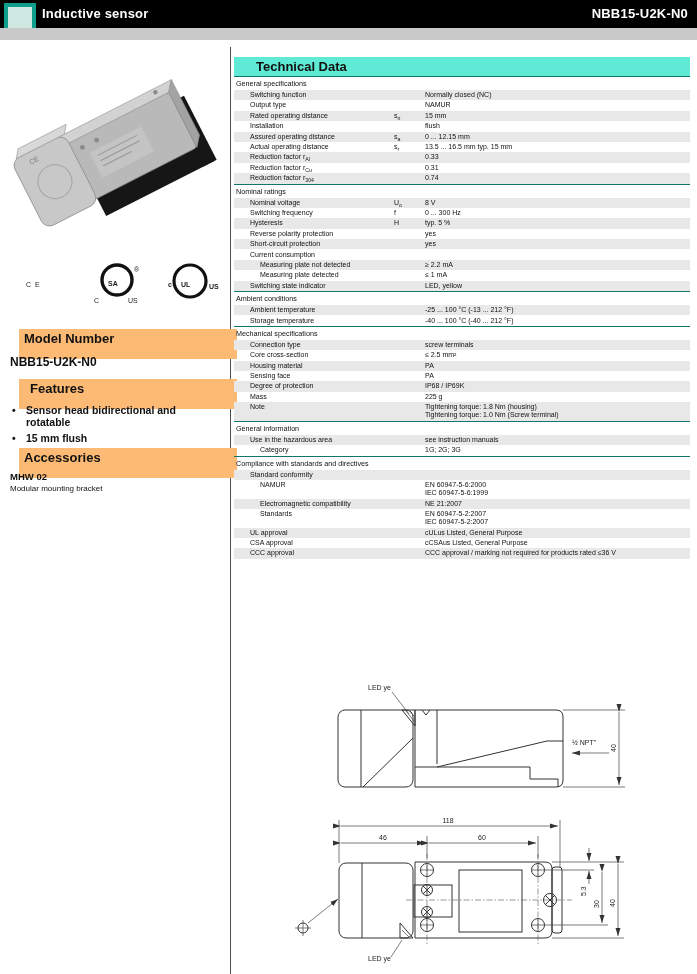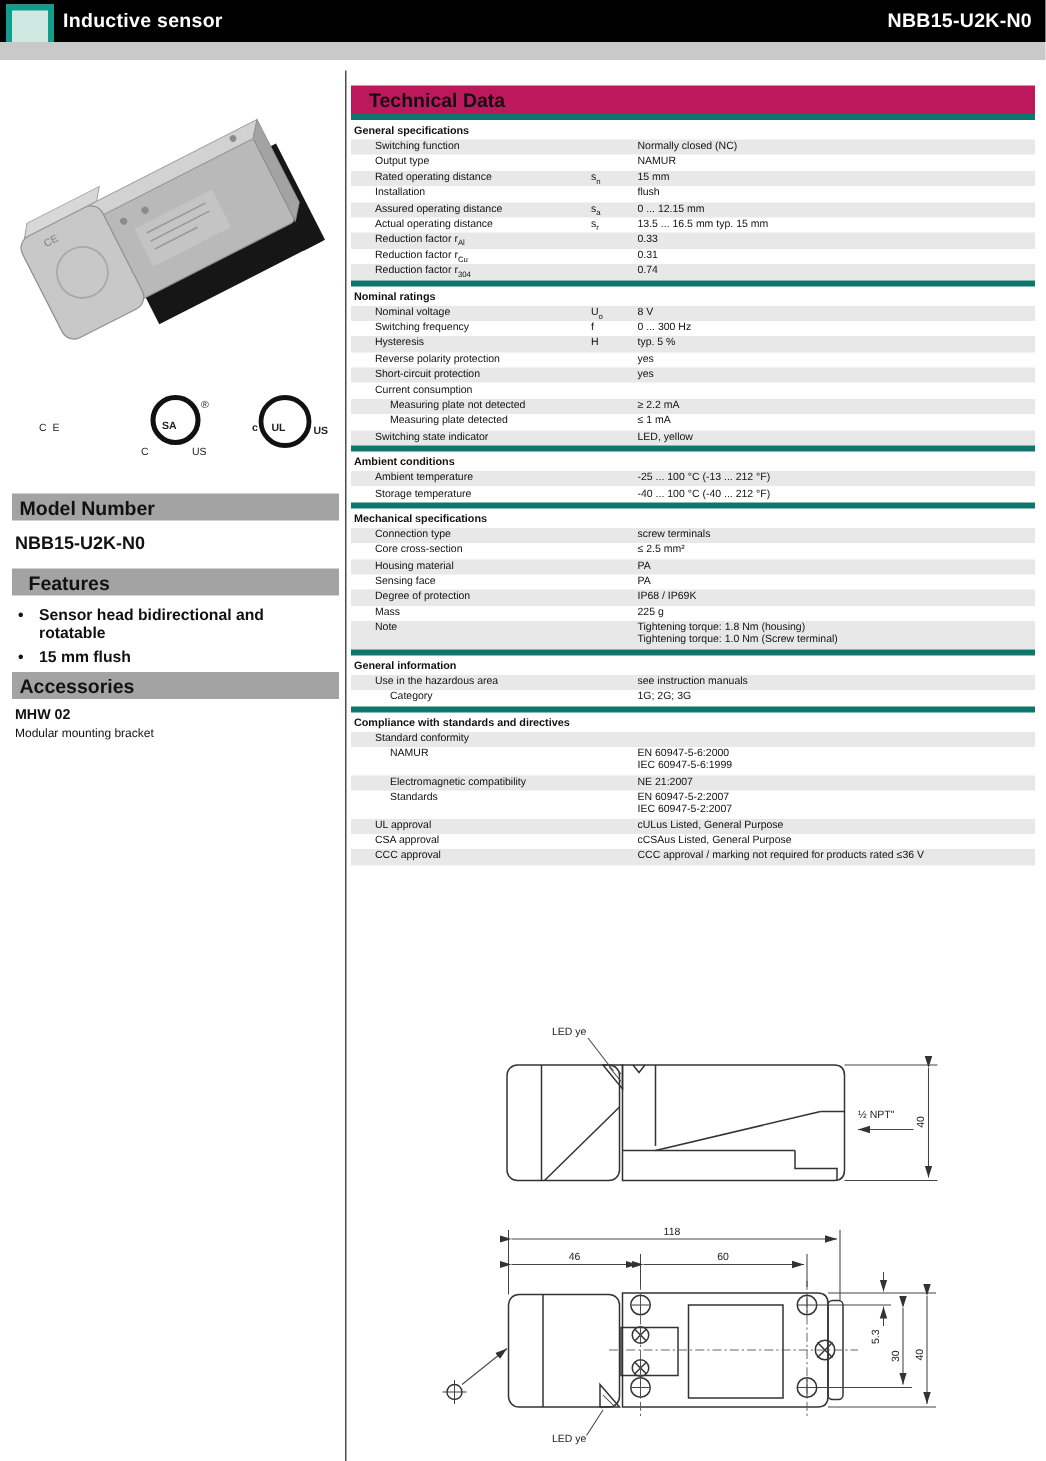--- a/index.html
+++ b/index.html
@@ -8,35 +8,35 @@
   
   .topbar{position:absolute;left:0;top:0;width:697px;height:28px;background:#000000;}
   .substrip{position:absolute;left:0;top:28px;width:697px;height:12px;background:#c9c9c9;}
   .brand{position:absolute;left:4px;top:3px;width:24px;height:24px;background:#cfe8e2;border:4px solid #0f9d8c;}
   .topbar .ttl{position:absolute;left:42px;top:6px;font-size:13px;font-weight:bold;color:#fff;letter-spacing:.2px;}
   .topbar .mdl{position:absolute;right:9px;top:6px;font-size:13px;font-weight:bold;color:#fff;letter-spacing:.2px;}
   
   .divider{position:absolute;left:230px;top:47px;width:1px;height:927px;background:#4d4d4d;}
   
   .photo{position:absolute;left:8px;top:40px;width:218px;height:290px;background:#fff;}
-  .lbar{position:absolute;left:8px;width:218px;height:18px;background:#a3a3a3;
+  .lbar{position:absolute;left:19px;width:218px;height:30px;background:#fdba74;
         font-size:13px;font-weight:bold;line-height:19px;padding-left:5px;box-sizing:border-box;}
   #model-bar{top:329px;} #features-bar{top:379px;padding-left:11px;} #accessories-bar{top:448px;}
   .model-val{position:absolute;left:10px;top:355px;font-size:12px;font-weight:bold;}
   .features-list{position:absolute;left:10px;top:404px;width:212px;}
   .feat{display:flex;font-size:10.5px;font-weight:bold;line-height:12px;margin-bottom:4px;}
   .feat .dot{width:16px;flex:none;padding-left:2px;box-sizing:border-box;}
   .acc{position:absolute;left:10px;top:471px;width:212px;}
   .acc .m{font-size:9.5px;font-weight:bold;}
   .acc .d{font-size:8px;margin-top:2px;}
   
   .rcol{position:absolute;left:234px;top:57px;width:456px;}
-  .hbar{height:19px;background:#be185d;font-size:13px;font-weight:bold;line-height:19px;padding-left:12px;}
+  .hbar{height:19px;background:#5eead4;font-size:13px;font-weight:bold;line-height:19px;padding-left:22px;}
   #dim-bar{margin-top:18px;}
-  .t-sec{border-top:4px solid #0f766e;font-size:7.2px;font-weight:bold;padding:2px 0 2px 2px;}
+  .t-sec{border-top:1px solid #0f766e;font-size:7.2px;font-weight:normal;padding:2px 0 2px 2px;}
   .t-sec.gap{margin-top:30px;}
   .t-row{display:flex;align-items:flex-start;font-size:7px;line-height:8.2px;padding:1.1px 0 1.1px 16px;box-sizing:border-box;}
   .t-row.shaded{background:#e8e8e8;}
   .t-row.ind2{padding-left:26px;}
   .t-row .lbl{width:144px;flex:none;}
   .t-row.ind2 .lbl{width:134px;}
   .t-row .sym{width:31px;flex:none;}
   .t-row .val{flex:1;}
   sub{font-size:5.2px;line-height:0;}
   

